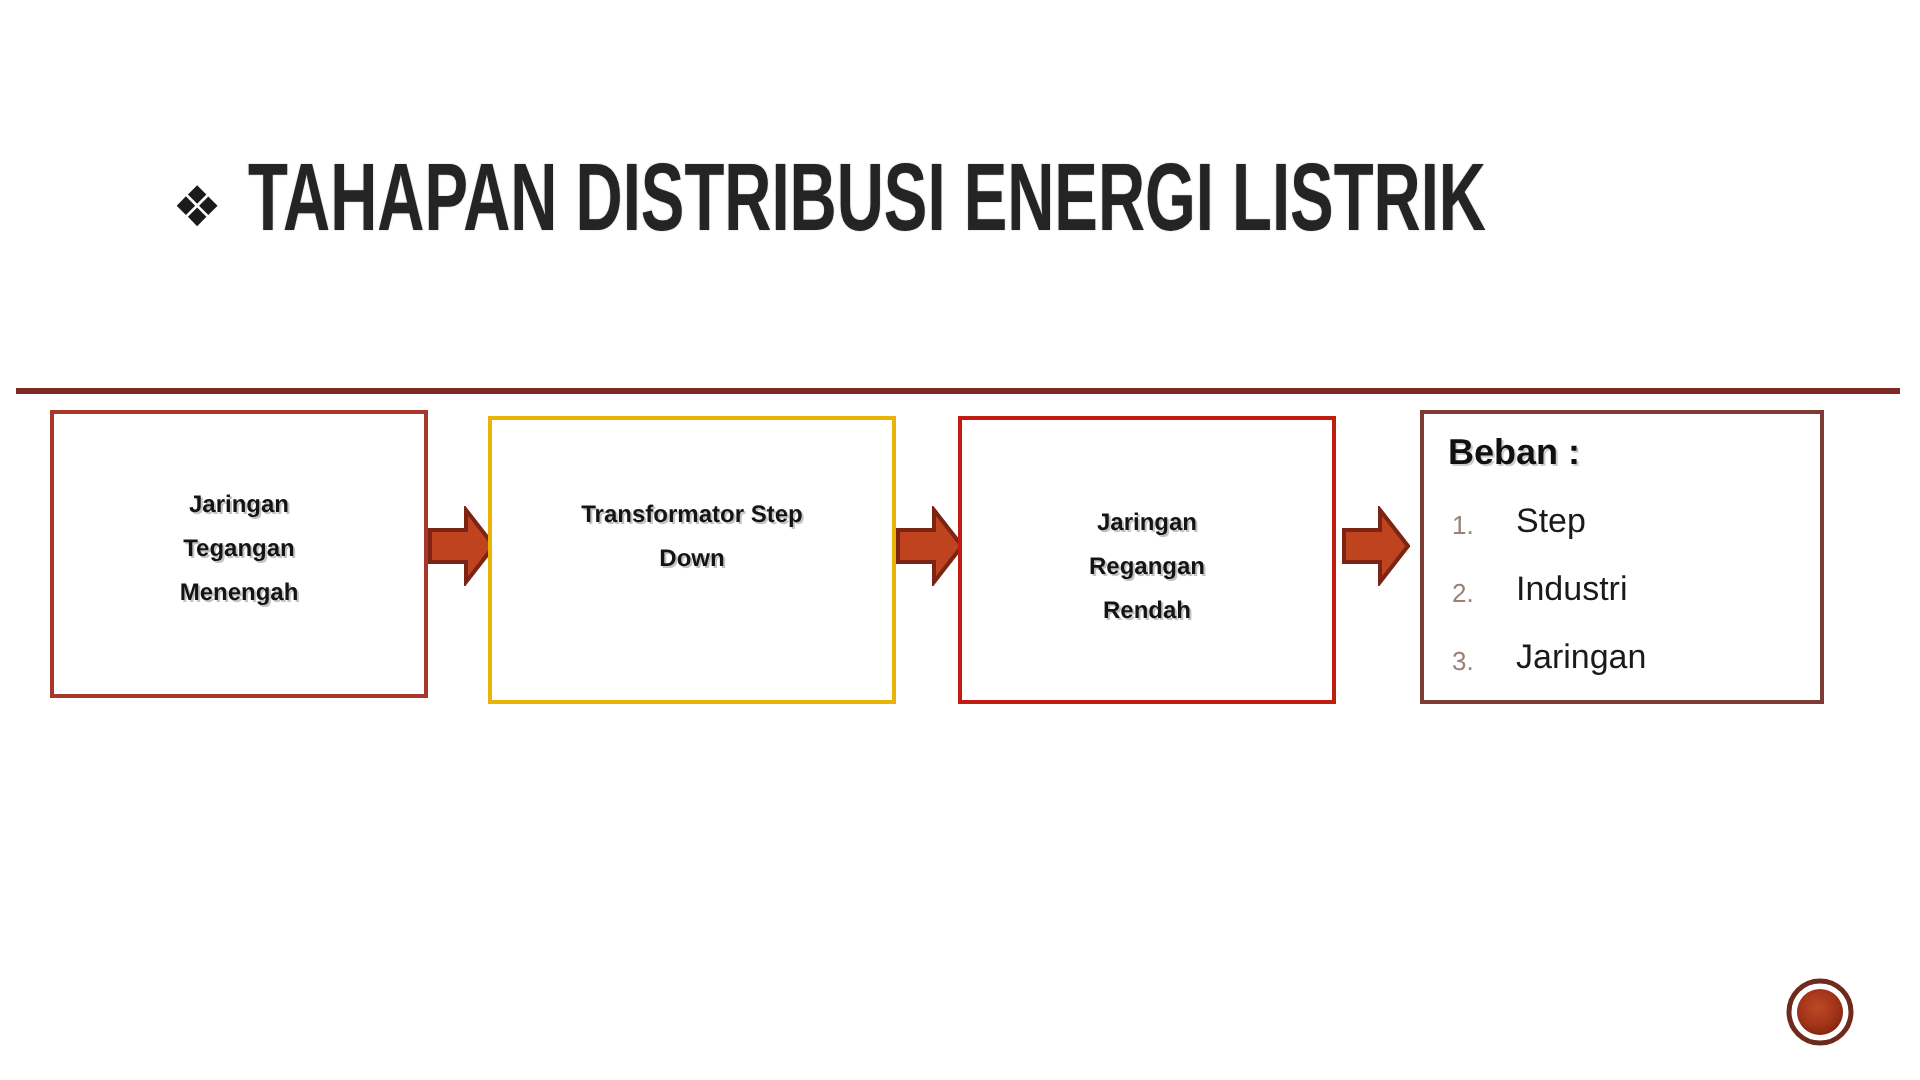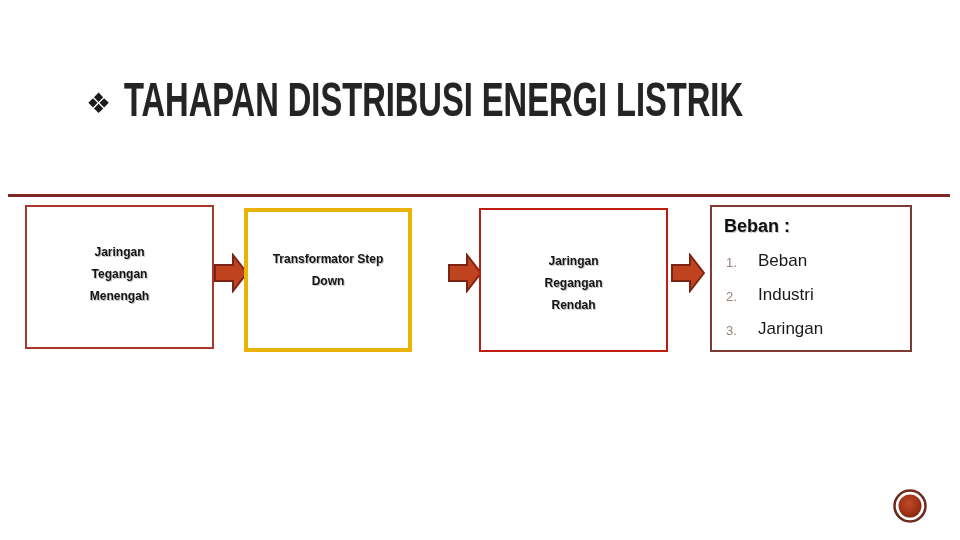--- a/index.html
+++ b/index.html
@@ -27,21 +27,21 @@
     position:absolute; left:8px; top:194px; width:942px; height:3px;
     background:#7c2a23;
   }
 
   
   .box {
     position:absolute; top:205px; height:144px; background:#fff;
     box-sizing:border-box;
   }
   .box-1 { left:25px;  width:189px; border:2px solid #a8372b; }
-  .box-2 { left:244px; width:168px; border:4px solid #eab308; top:208px; }
+  .box-2 { left:244px; width:204px; border:2px solid #eab308; top:208px; }
   .box-3 { left:479px; width:189px; border:2px solid #c01c10; top:208px; }
   .box-4 { left:710px; width:202px; border:2px solid #7e3b33; height:147px; }
 
   .box-label {
     padding-top:34px; text-align:center;
     font-size:12px; font-weight:bold; line-height:22px; color:#141414;
     white-space:pre-line;
     text-shadow:1px 1px 0 rgba(145,145,145,.55);
   }
   .box-2 .box-label { padding-top:36px; }
@@ -103,21 +103,21 @@
 
   <svg class="arrow arrow-3" viewBox="0 0 34 40">
     <polygon points="1,12 19,12 19,2 33,20 19,38 19,28 1,28" fill="#c0431f" stroke="#7c2413" stroke-width="2" stroke-linejoin="miter"></polygon>
   </svg>
 
   <div class="box box-4">
     <div class="beban-heading">Beban :</div>
     <div class="beban-list">
       <div class="beban-item">
         <span class="beban-num">1.</span>
-        <span class="beban-label">Beban</span>
+        <span class="beban-label">Step</span>
       </div>
       <div class="beban-item">
         <span class="beban-num">2.</span>
         <span class="beban-label">Industri</span>
       </div>
       <div class="beban-item">
         <span class="beban-num">3.</span>
         <span class="beban-label">Jaringan</span>
       </div>
     </div>

